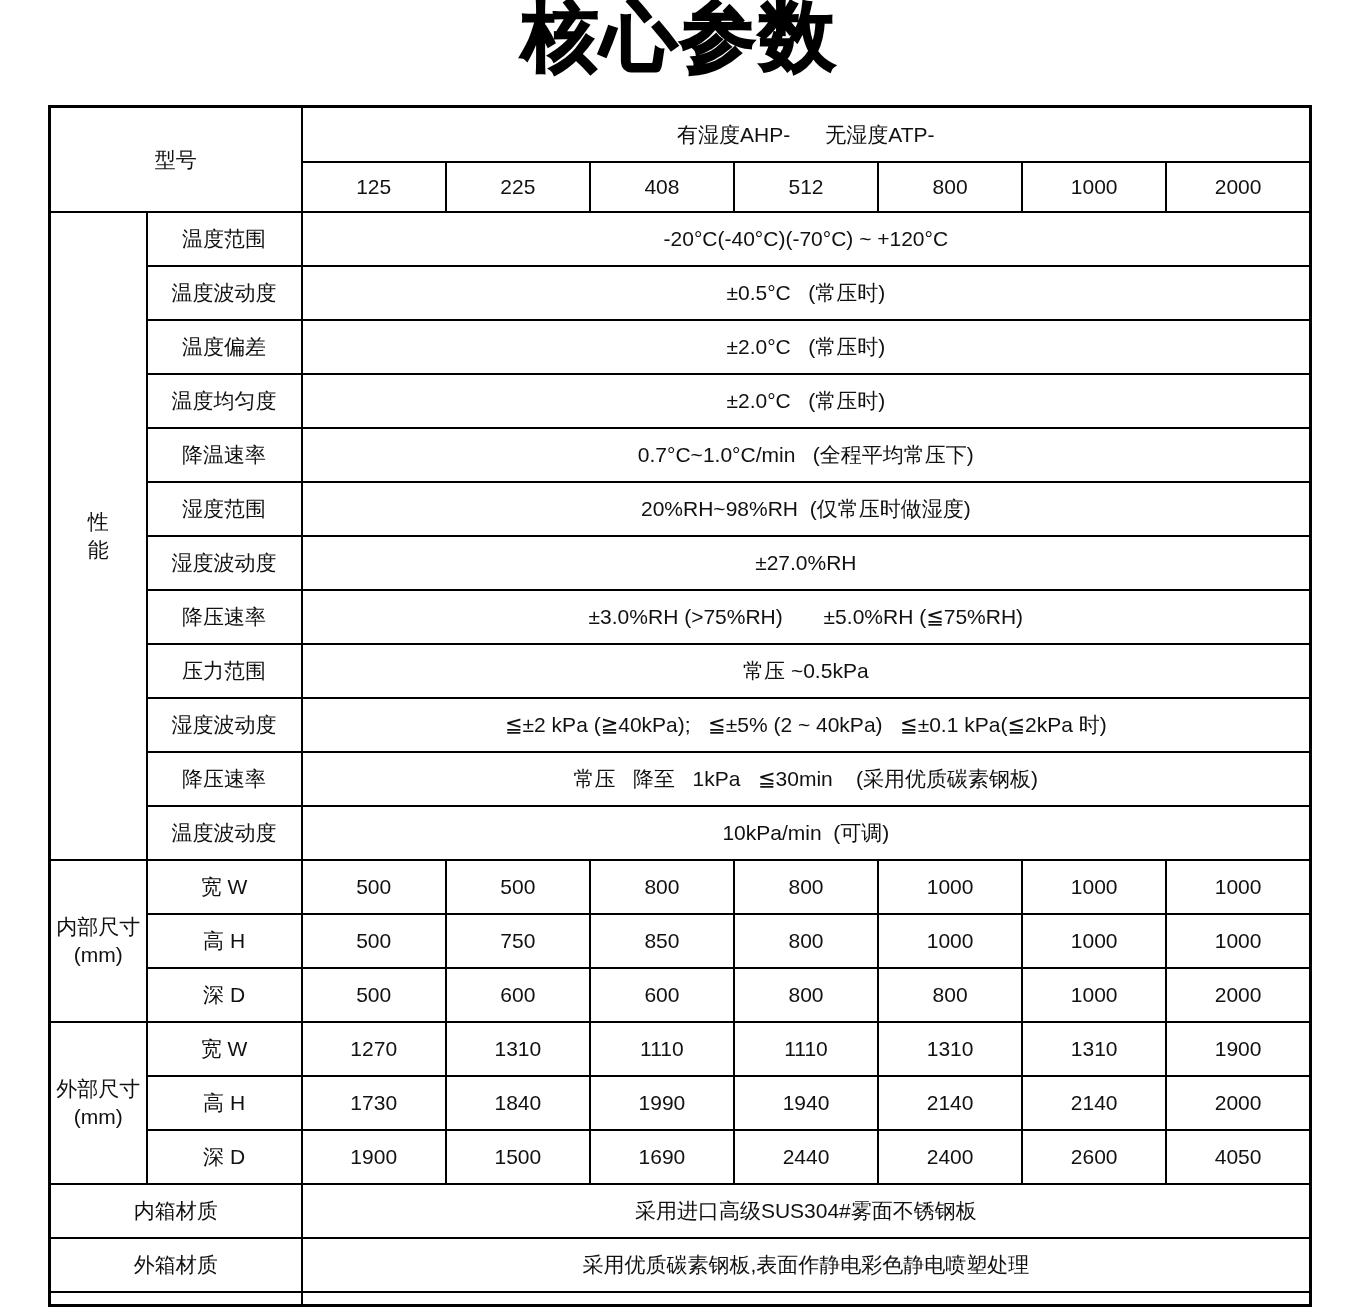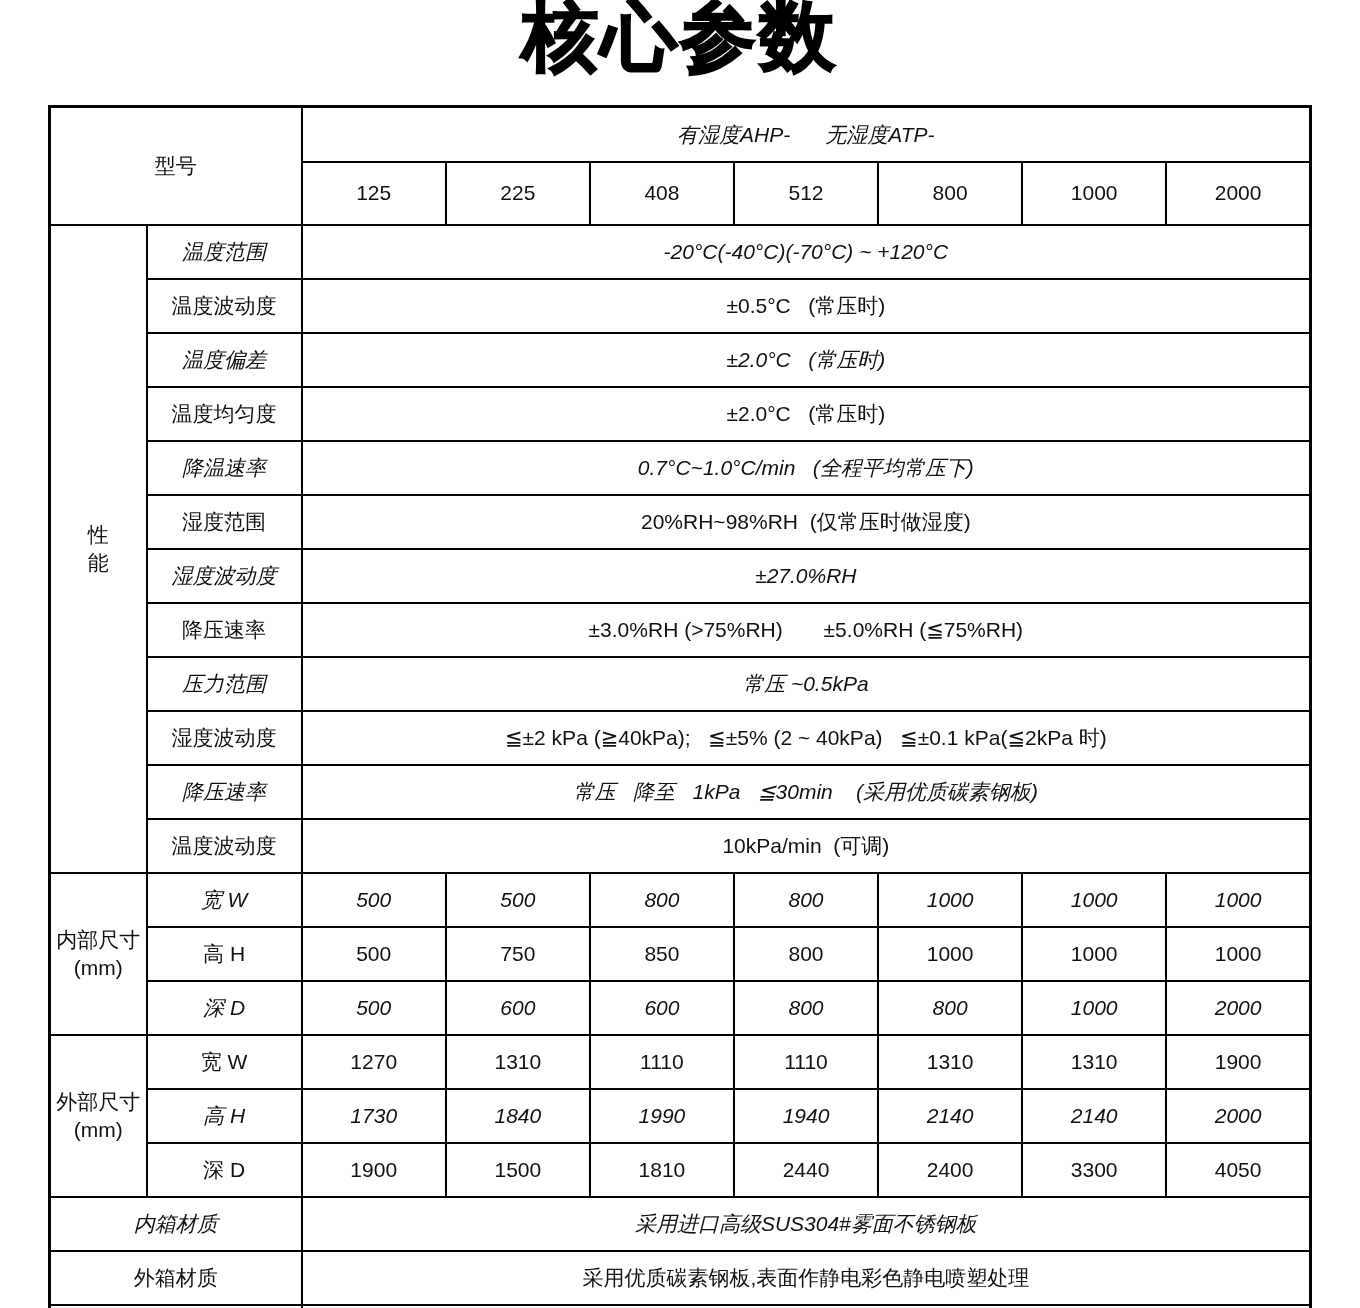--- a/index.html
+++ b/index.html
@@ -34,23 +34,23 @@
   table.spec td {
     border: 2px solid #000;
     text-align: center;
     vertical-align: middle;
     font-size: 21px;
     padding: 0 2px;
     white-space: pre-wrap;
     line-height: 1.3;
     background: #ffffff;
   }
-  td.shade { background: #e7e7e7; font-style: italic; }
+  td.shade { background: #e7e7e7; }
   tr.h55 { height: 55px; }
-  tr.h53 { height: 63px; }
+  tr.h53 { height: 50px; }
   tr.h54 { height: 54px; }
   tr.hpart { height: 14px; }
   td.group { font-size: 21px; }
 </style>
 </head>
 <body>
 
 <div class="page-title">核心参数</div>
 
 <table class="spec">
@@ -184,24 +184,24 @@
     <td class="shade">1990</td>
     <td class="shade">1940</td>
     <td class="shade">2140</td>
     <td class="shade">2140</td>
     <td class="shade">2000</td>
   </tr>
   <tr class="h54">
     <td>深 D</td>
     <td>1900</td>
     <td>1500</td>
-    <td>1810</td>
+    <td>1690</td>
     <td>2440</td>
     <td>2400</td>
-    <td>3300</td>
+    <td>2600</td>
     <td>4050</td>
   </tr>
 
   <tr class="h54">
     <td colspan="2" class="shade">内箱材质</td>
     <td colspan="7" class="shade">采用进口高级SUS304#雾面不锈钢板</td>
   </tr>
   <tr class="h54">
     <td colspan="2">外箱材质</td>
     <td colspan="7">采用优质碳素钢板,表面作静电彩色静电喷塑处理</td>

